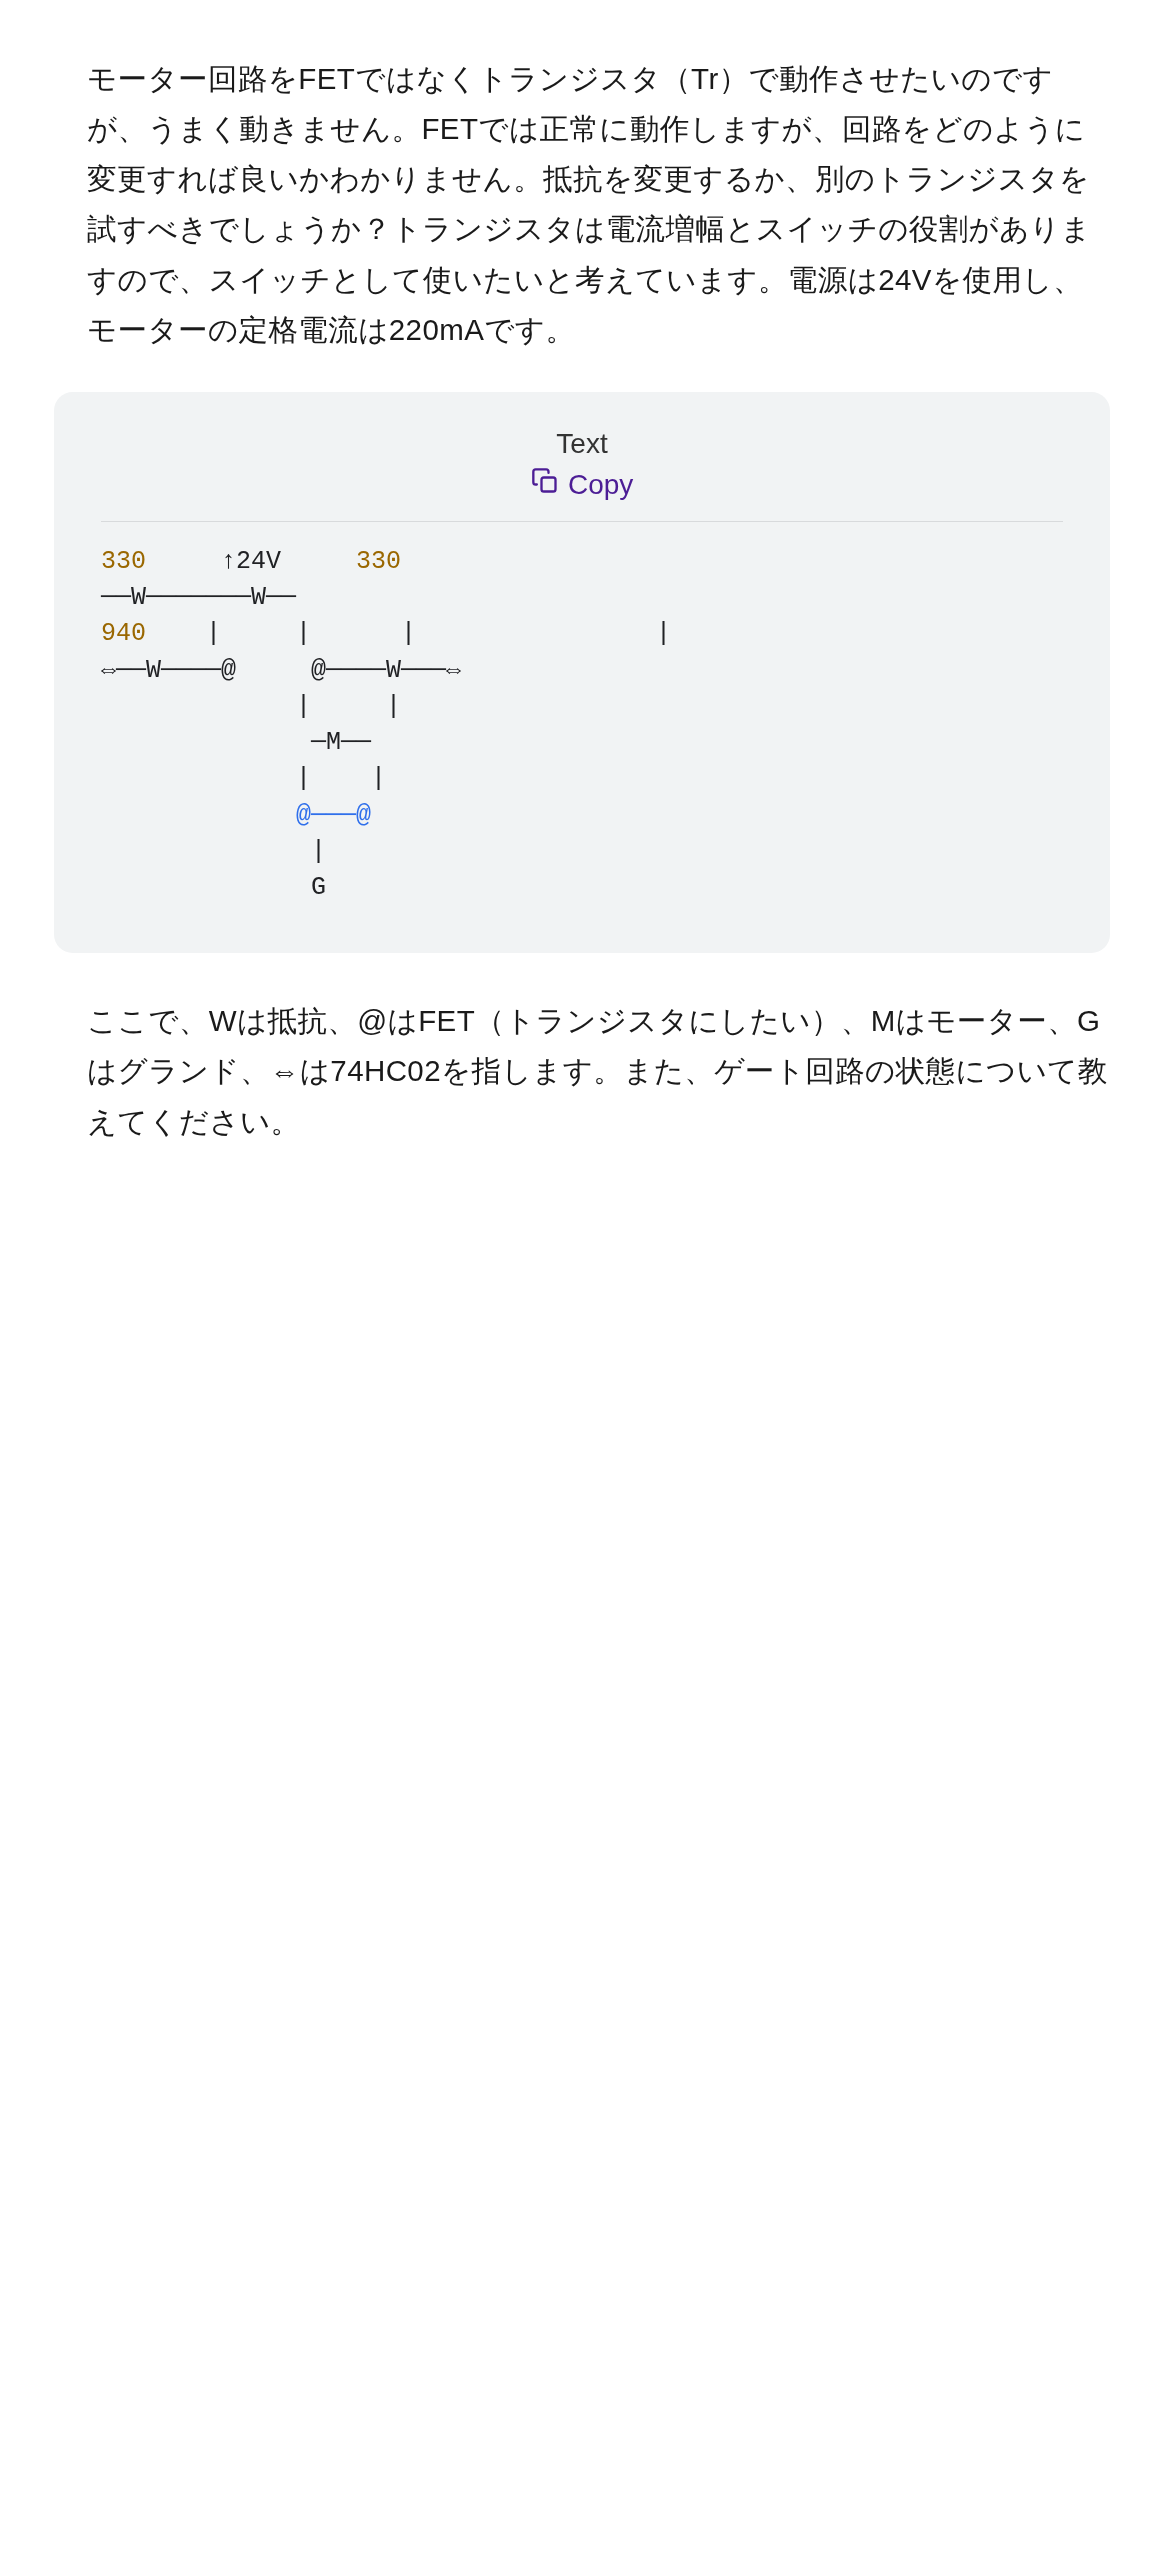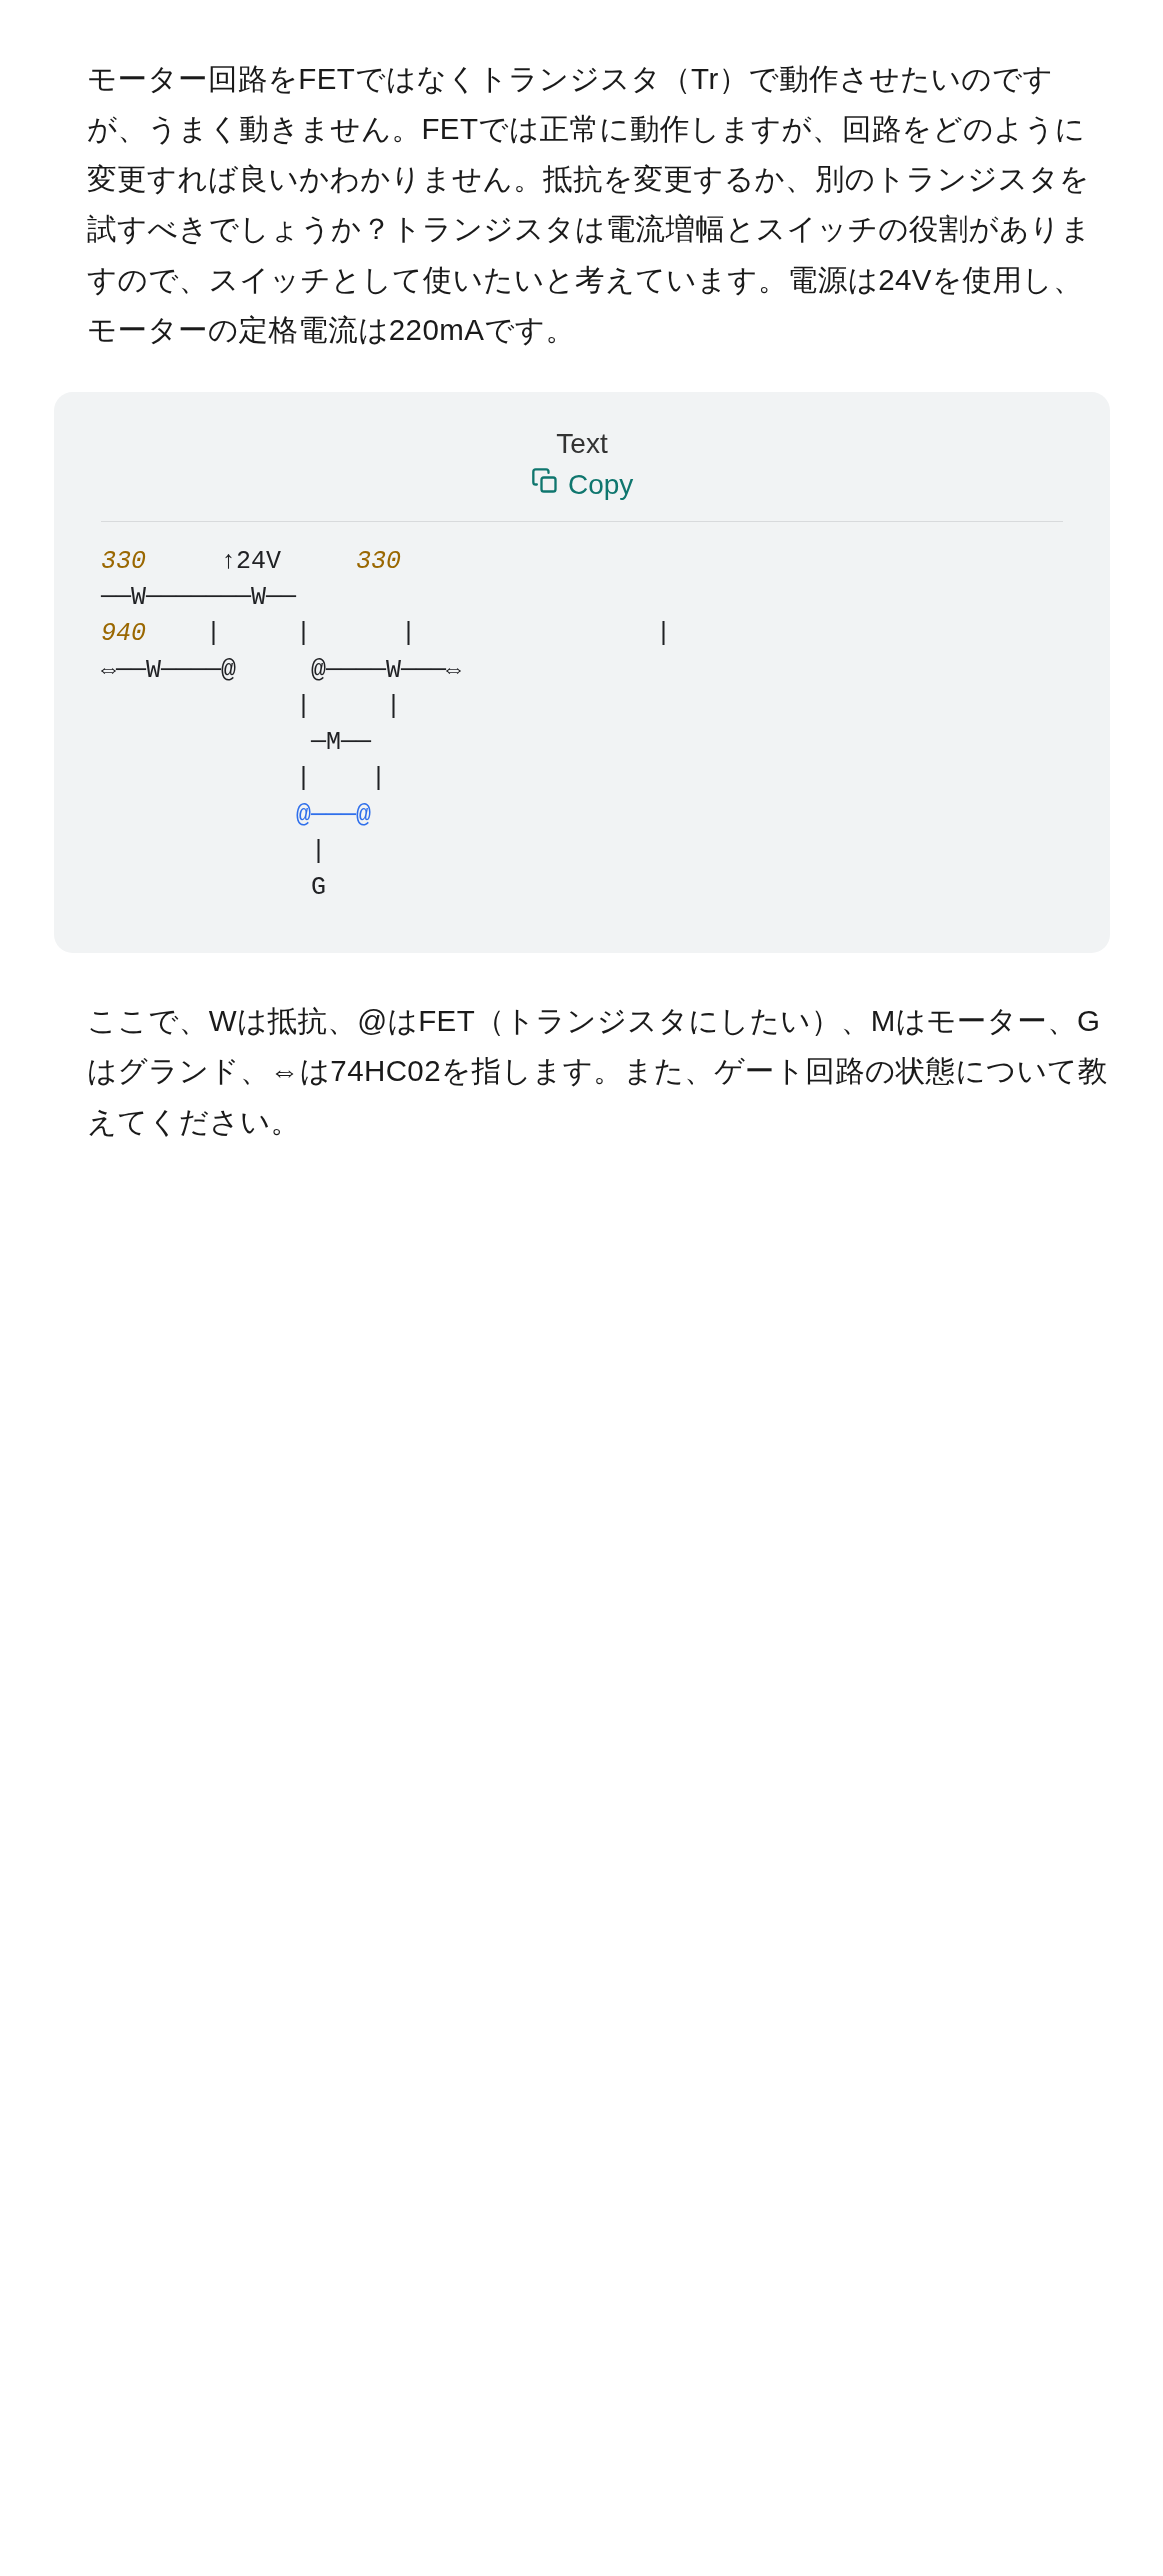--- a/index.html
+++ b/index.html
@@ -33,21 +33,21 @@
   }
   .code-lang {
     font-size: 28px;
     color: #333;
     font-weight: 400;
   }
   .copy-btn {
     display: flex;
     align-items: center;
     gap: 9.3px;
-    color: #0f766e;
+    color: #4c1d95;
     font-size: 28px;
     cursor: pointer;
     background: none;
     border: none;
   }
   .copy-btn svg {
     width: 28px;
     height: 28px;
   }
   .code-divider {
@@ -57,21 +57,21 @@
   }
   pre.code-content {
     font-family: "SFMono-Regular", Consolas, "Liberation Mono", Menlo, monospace;
     font-size: 25px;
     line-height: 1.45;
     padding: 22px 47px 47px 47px;
     white-space: pre;
     overflow-x: auto;
     color: #202124;
   }
-  .tok-num { color: #9a6700; font-style: italic; }
+  .tok-num { color: #9a6700; }
   .tok-link { color: #2f6feb; }
 </style>
 </head>
 <body>
 
 <div class="prose">
   <p>モーター回路をFETではなくトランジスタ（Tr）で動作させたいのですが、うまく動きません。FETでは正常に動作しますが、回路をどのように変更すれば良いかわかりません。抵抗を変更するか、別のトランジスタを試すべきでしょうか？トランジスタは電流増幅とスイッチの役割がありますので、スイッチとして使いたいと考えています。電源は24Vを使用し、モーターの定格電流は220mAです。</p>
 </div>
 
 <div class="code-block">

